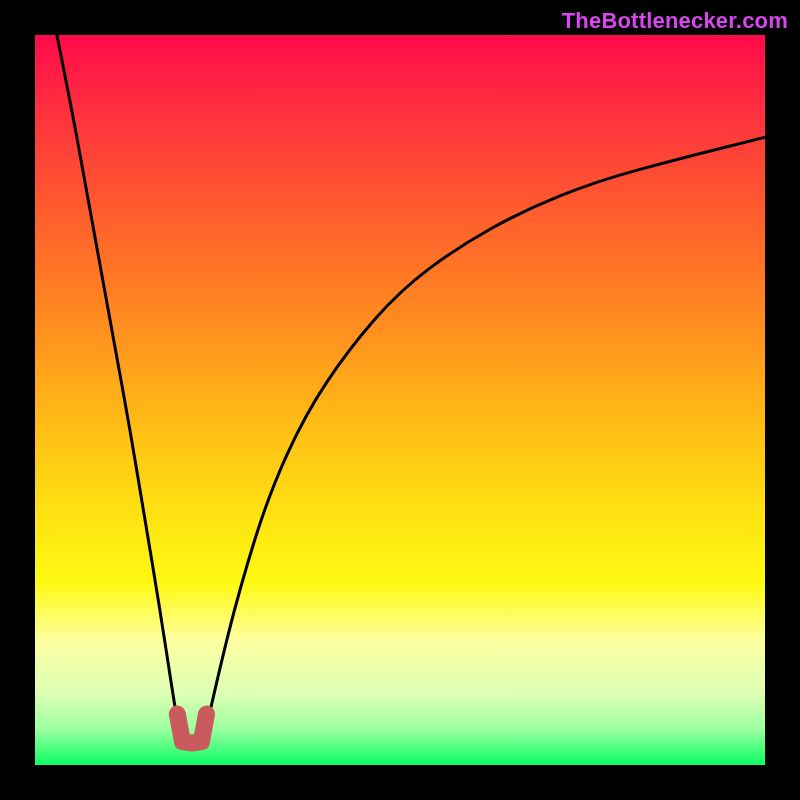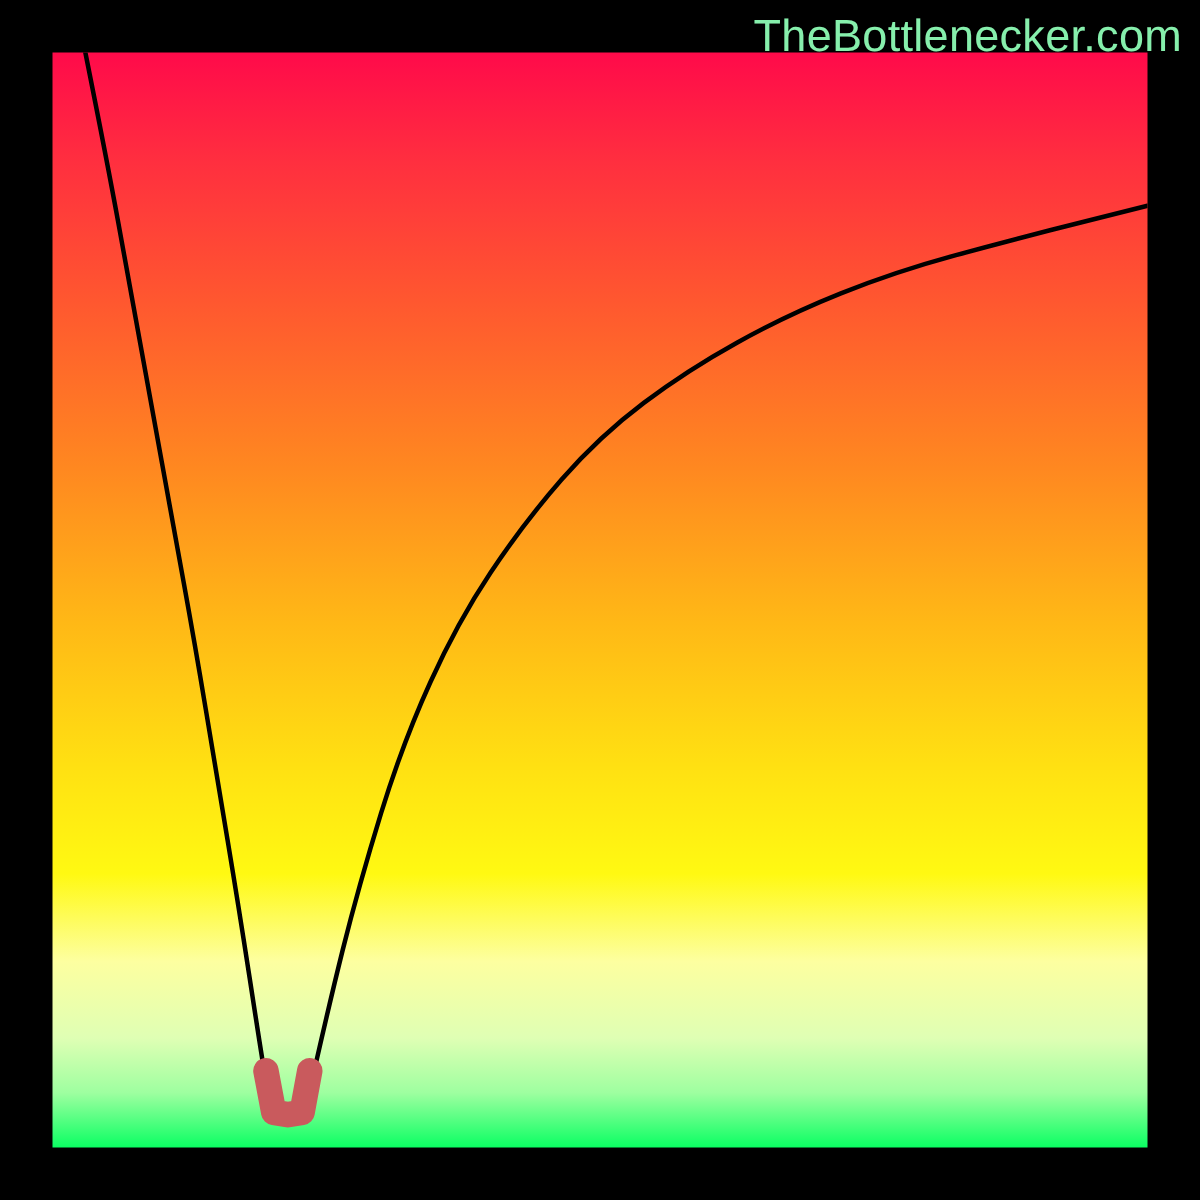--- a/index.html
+++ b/index.html
@@ -29,23 +29,23 @@
       #fdffa0 83%,
       #dfffb4 90%,
       #9effa0 95%,
       #0bff63 100%
     );
   }
   .watermark {
     position: absolute;
     top: 8px;
     right: 12px;
-    color: #86efac;
-    font-size: 30px;
-    font-weight: 400;
+    color: #d946ef;
+    font-size: 22px;
+    font-weight: 700;
     letter-spacing: 0.2px;
     user-select: none;
   }
   svg.curves {
     position: absolute;
     left: 0;
     top: 0;
     width: 730px;
     height: 730px;
   }

